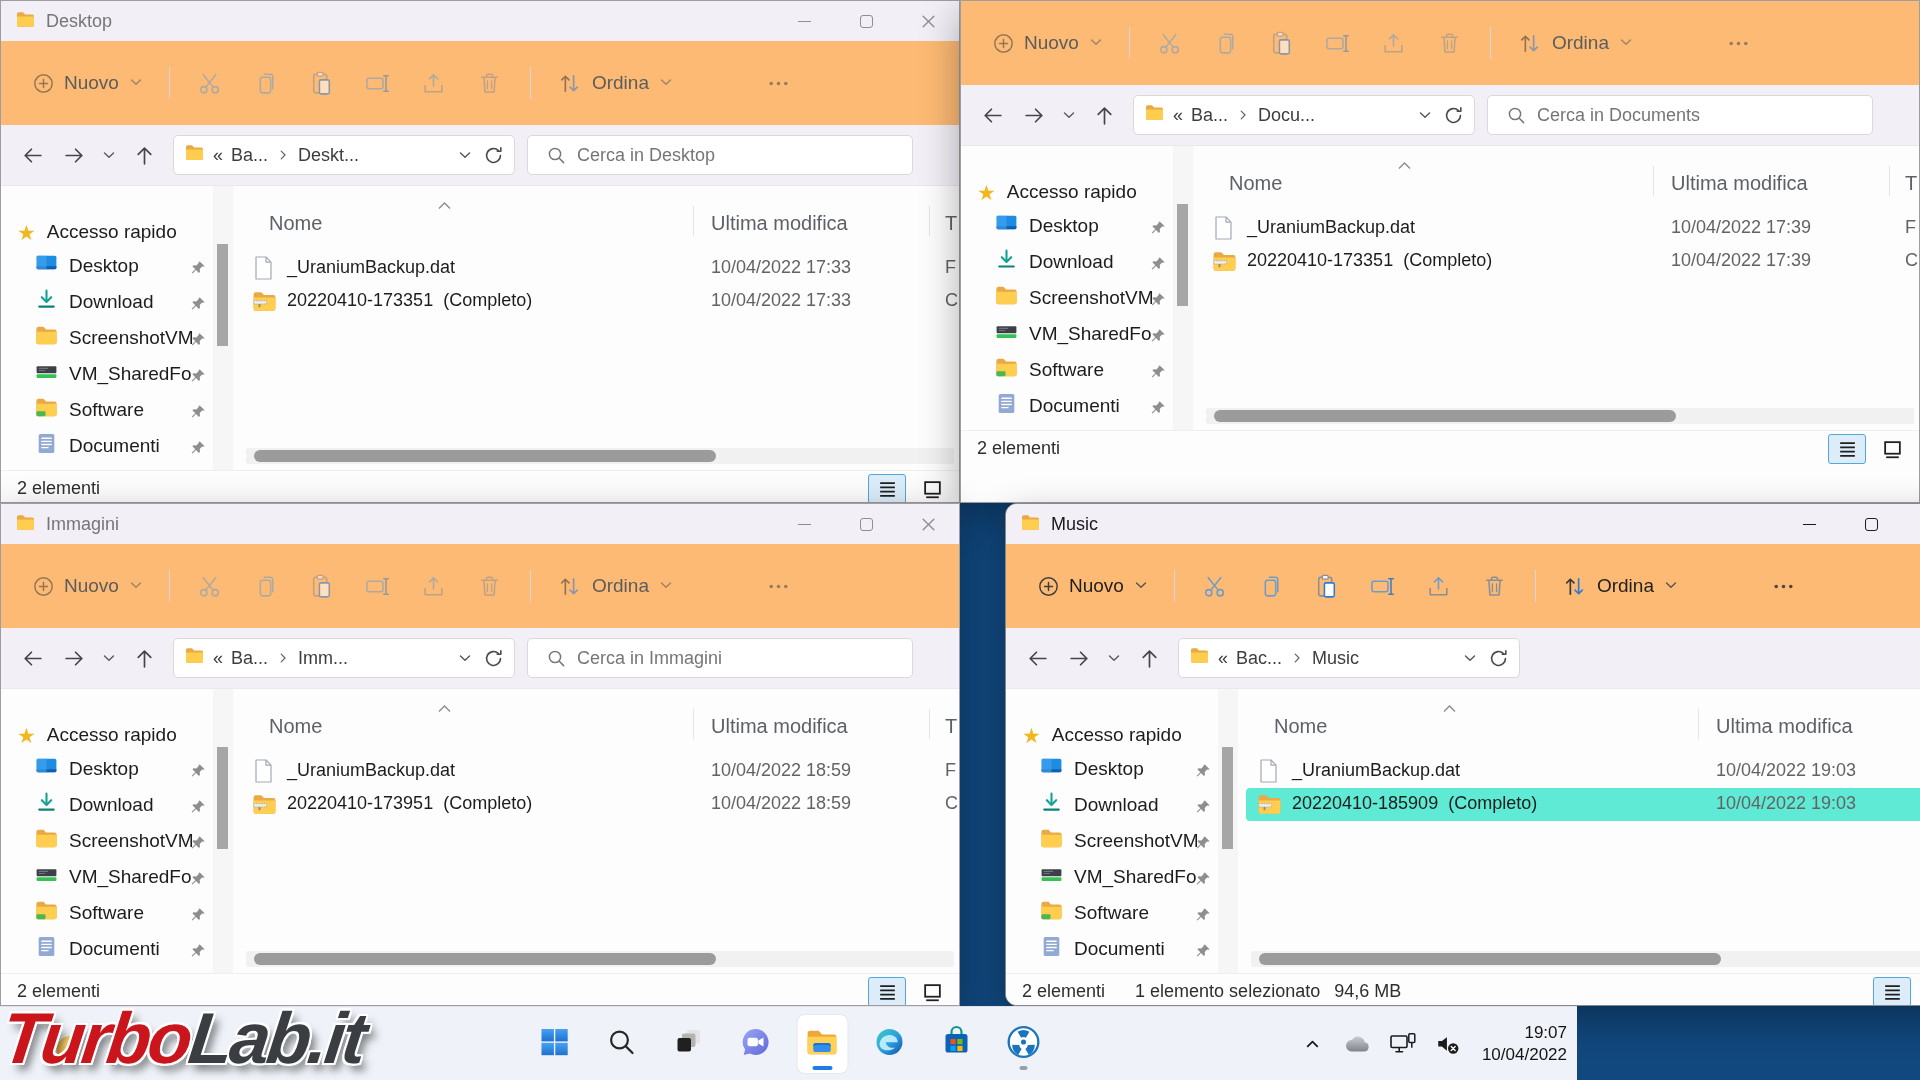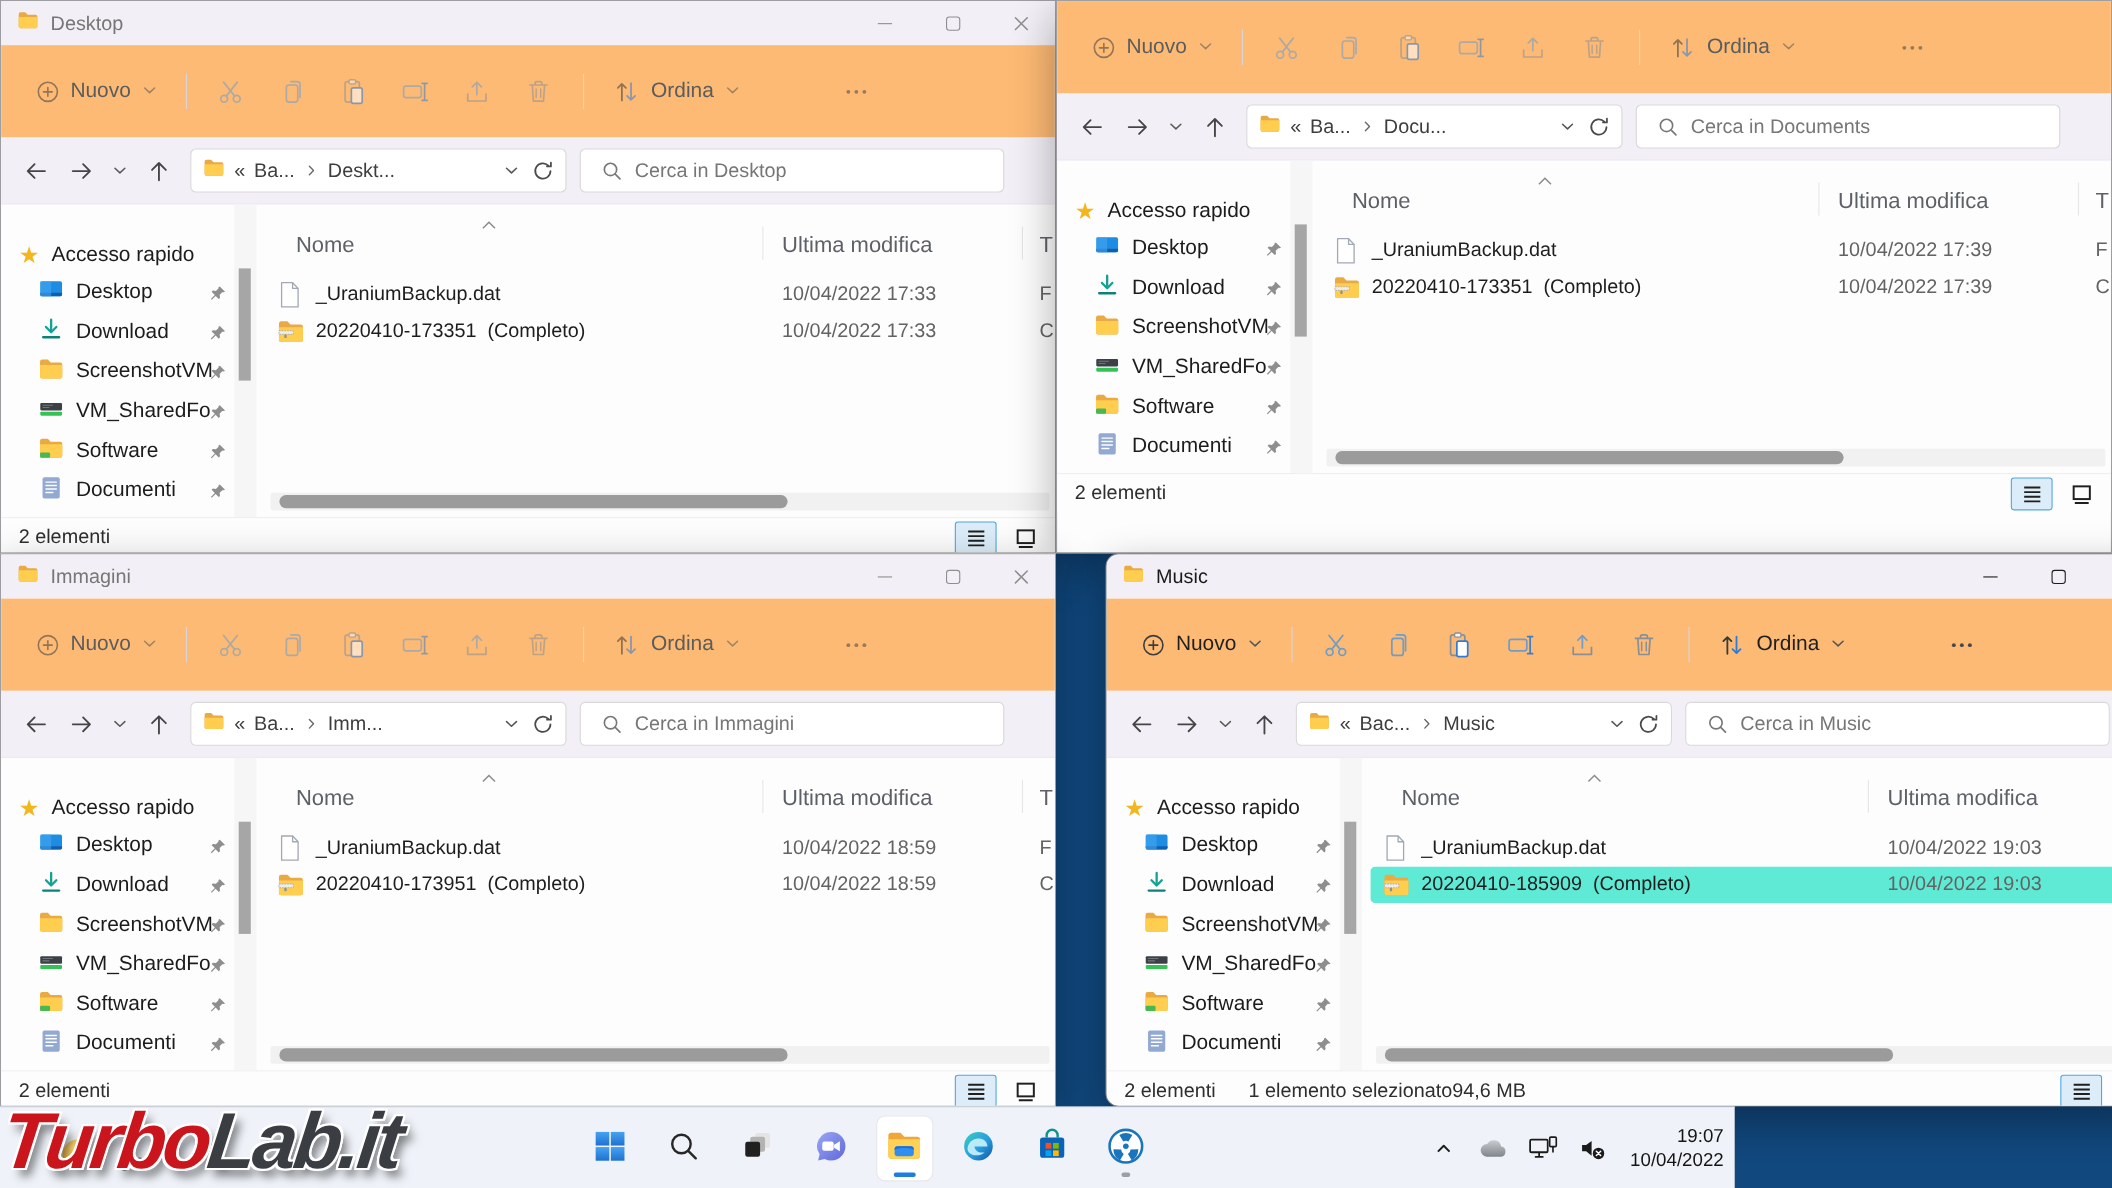--- a/index.html
+++ b/index.html
@@ -61,21 +61,21 @@
   .row.selected{background:#5eead4;border-radius:4px}
   .ficon{position:absolute;left:10px;top:3px}
   .fname{position:absolute;left:46px;top:5px;color:#1d1d1d;white-space:pre}
   .fdate{position:absolute;left:470px;top:5px;color:#636363;white-space:nowrap}
   .ffrag{position:absolute;left:704px;top:5px;color:#636363}
   .hscroll{position:absolute;left:5px;right:5px;bottom:6px;height:16px;background:#f1f1f1;border-radius:2px}
   .hhandle{position:absolute;left:8px;top:2px;width:462px;height:12px;background:#9b9b9b;border-radius:6px}
   .sbar{height:35px;border-top:1px solid #efefef;display:flex;align-items:center;
         padding-left:16px;font-size:18px;color:#2e2e2e;background:#fdfdfe;position:relative}
   .sb-sel{margin-left:30px}
-  .sb-size{}
+  .sb-size{margin-left:14px}
   .views{position:absolute;right:8px;top:3px;display:flex;gap:7px}
   .view{width:36px;height:28px;display:flex;align-items:center;justify-content:center;border-radius:3px;border:1px solid transparent}
   .view.active{background:#dcedf9;border-color:#53a7dc}
   
   #taskbar{position:absolute;left:0;top:1006px;width:1577px;height:74px;background:#eff3f9;
            border-top:1px solid #e1e3e8;z-index:40}
   #tb-icons{position:absolute;left:50%;transform:translateX(-50%);top:0;height:100%;
             display:flex;align-items:center;gap:17px}
   .tb-item{width:50px;height:58px;display:flex;align-items:center;justify-content:center;
            position:relative;border-radius:7px}
@@ -1053,29 +1053,20 @@
               <path d="M3.5 6l4.5 4.2L12.5 6" fill="none" stroke="currentColor" stroke-width="1.4" stroke-linecap="round" stroke-linejoin="round"></path>
             </svg>
           </span>
       <span class="refresh">
             <svg width="21" height="21" viewBox="0 0 20 20">
               <path d="M16.6 10a6.6 6.6 0 1 1-1.9-4.65" fill="none" stroke="currentColor" stroke-width="1.5" stroke-linecap="round"></path>
               <path d="M17 2.6v3.4h-3.4" fill="none" stroke="currentColor" stroke-width="1.5" stroke-linecap="round" stroke-linejoin="round"></path>
             </svg>
           </span>
     </div>
-    <div class="searchbox">
-      <span style="color:#777;display:flex">
-            <svg width="20" height="20" viewBox="0 0 20 20">
-              <circle cx="9" cy="9" r="5.6" fill="none" stroke="currentColor" stroke-width="1.5"></circle>
-              <path d="M13.3 13.3L17.6 17.6" stroke="currentColor" stroke-width="1.5" stroke-linecap="round"></path>
-            </svg>
-          </span>
-      <span>Cerca in Music</span>
-    </div>
   </div>
   <div class="wbody">
     <div class="sidebar">
       <div class="sb-head">
         <span class="star">★</span>
         <span>Accesso rapido</span>
       </div>
       <div class="sb-item">
             <span><svg width="25" height="25" viewBox="0 0 24 24">
                 <rect x="2.5" y="4.5" width="19" height="13" rx="1.6" fill="#1e8ce3"></rect>

